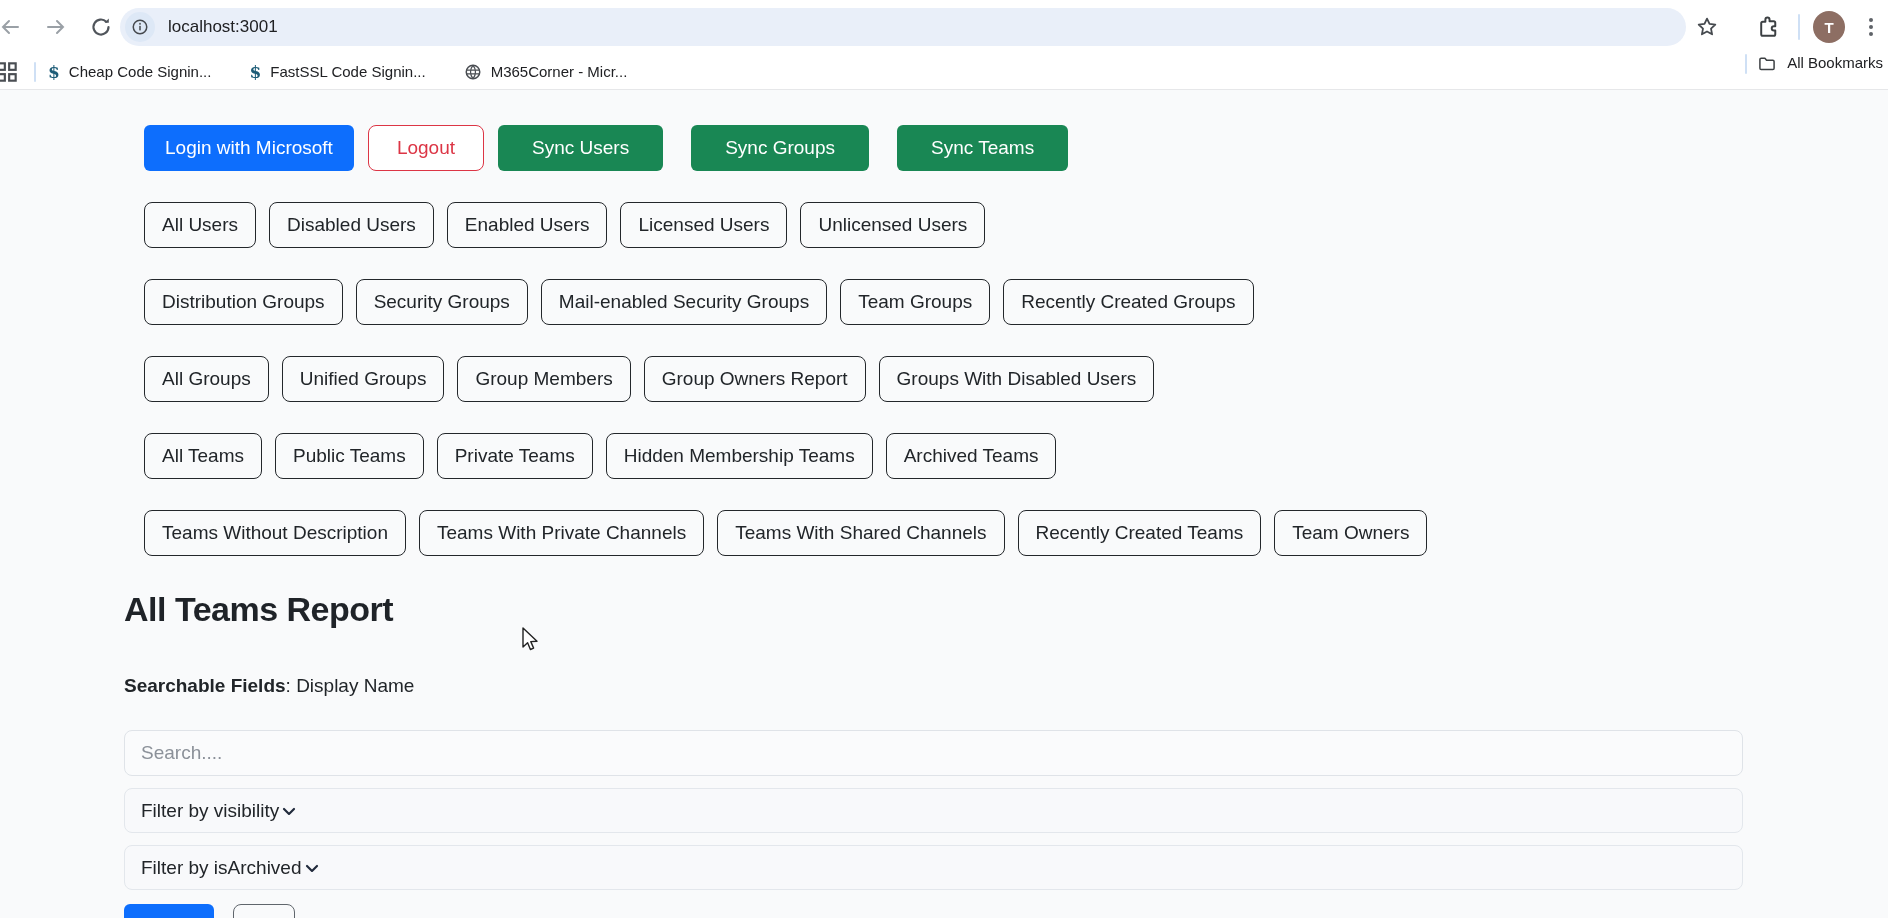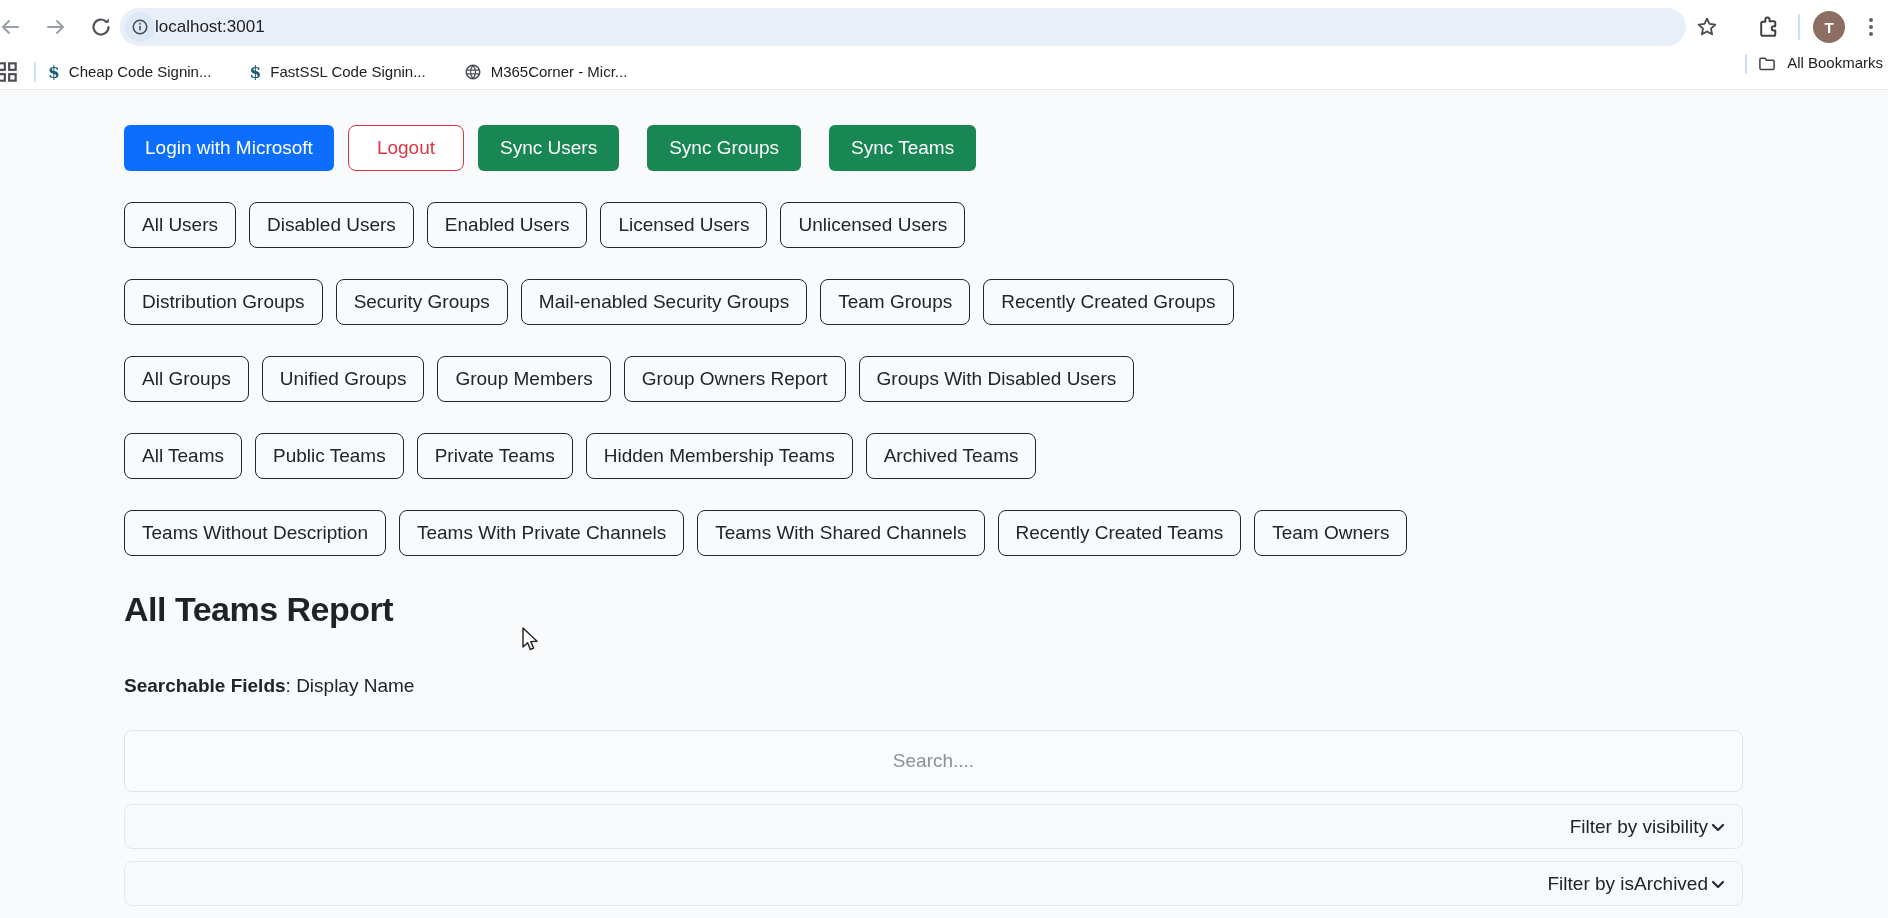--- a/index.html
+++ b/index.html
@@ -13,21 +13,21 @@
   .toolbar { position:relative; height:54px; background:#ffffff; }
   .nav-icon { position:absolute; top:15px; width:24px; height:24px; }
   .addr-bar {
     position:absolute; left:120px; top:8px; width:1566px; height:38px;
     background:#e9eff9; border-radius:19px; display:flex; align-items:center;
   }
   .info-badge {
     width:30px; height:30px; border-radius:50%; background:#dde8f6;
     margin-left:5px; display:flex; align-items:center; justify-content:center; flex:0 0 auto;
   }
-  .url-text { font-size:17px; color:#202124; }
+  .url-text { margin-left:13px; font-size:17px; color:#202124; }
   .tb-right-icon { position:absolute; top:15px; }
   .avatar {
     position:absolute; left:1813px; top:11px; width:32px; height:32px; border-radius:50%;
     background:#8d6e63; color:#fff; font-size:15px; font-weight:700;
     display:flex; align-items:center; justify-content:center;
   }
   .vdots { position:absolute; left:1869px; top:15px; width:4px; height:24px;
     display:flex; flex-direction:column; justify-content:center; gap:3px; align-items:center; }
   .vdots span { width:4px; height:4px; border-radius:50%; background:#5f6368; }
   .tb-sep { position:absolute; left:1798px; top:14px; width:2px; height:26px; background:#cfe0f5; border-radius:1px; }
@@ -40,50 +40,50 @@
   .apps-grid { margin-left:-6px; flex:0 0 auto; }
   .bm-sep { width:2px; height:20px; background:#cfe0f5; border-radius:1px; margin:0 12px 0 14px; flex:0 0 auto; }
   .bm-item { display:flex; align-items:center; gap:9px; margin-right:38px; cursor:default; }
   .bm-item .dollar { color:#1d5c77; font-size:17px; font-weight:700; font-family:"DejaVu Serif", serif; }
   .bm-label { font-size:15px; color:#202124; white-space:nowrap; }
   .bm-right { position:absolute; right:5px; top:0; height:36px; display:flex; align-items:flex-start; }
   .bm-right .bm-sep { margin:0 10px; }
 
   
   .content { padding:0 145px 0 124px; }
-  .btn-row { display:flex; align-items:flex-start; gap:13px; margin-top:31px; }
+  .btn-row { display:flex; align-items:flex-start; gap:13px; margin-top:31px;margin-left:20px; }
   .btn-row.first { margin-top:35px; gap:14px; }
   .btn {
     height:46px; display:inline-flex; align-items:center; white-space:nowrap;
     font-size:19px; font-family:"Liberation Sans", sans-serif; cursor:pointer;
     border:none; background:none; padding:0 17px;
   }
   .btn-primary { background:#0d6efd; color:#ffffff; border-radius:6px; padding:0 21px; }
   .btn-outline-danger { background:#ffffff; color:#dc3545; border:1px solid #dc3545; border-radius:8px; padding:0 28px; }
-  .btn-success { background:#198754; color:#ffffff; border-radius:6px; padding:0 22px; }
+  .btn-success { background:#198754; color:#ffffff; border-radius:6px; padding:0 34px; }
   .btn-success.spaced { margin-left:14px; }
   .btn-pill {
     background:transparent; color:#212529; border:1px solid #23272b; border-radius:8px;
   }
   .page-title {
     margin:34px 0 0; font-size:34px; font-weight:700; color:#1f2328; letter-spacing:-0.5px;
   }
   .searchable { margin-top:46px; font-size:19px; color:#212529; }
   .searchable b { font-weight:700; }
   .search-input {
-    display:block; margin-top:33px; width:100%; height:62px;
+    display:block; margin-top:33px; width:100%; height:46px;
     border:1px solid #dfe3e8; border-radius:8px; background:#fafbfc;
     font-size:19px; font-family:"Liberation Sans", sans-serif;
-    color:#212529; padding:13px 16px; outline:none;text-align:center;
+    color:#212529; padding:13px 16px; outline:none;
   }
   .search-input::placeholder { color:#8b9199; }
   .select-box {
     margin-top:12px; height:45px; background:#f8f9fb;
     border:1px solid #e3e7ec; border-radius:8px;
-    display:flex; align-items:center; justify-content:flex-end;
+    display:flex; align-items:center; justify-content:flex-start;
     padding:0 14px 0 16px; font-size:19px; color:#212529; cursor:pointer;
   }
   .bottom-row { display:flex; gap:19px; margin-top:14px; }
   .partial-primary { width:90px; height:38px; border-radius:6px; background:#0d6efd; border:none; cursor:pointer; }
   .partial-outline { width:62px; height:38px; border-radius:8px; background:#f9fafb; border:1px solid #60666c; cursor:pointer; }
 
   .cursor { position:absolute; left:519px; top:626px; pointer-events:none; }
 </style>
 </head>
 <body>

